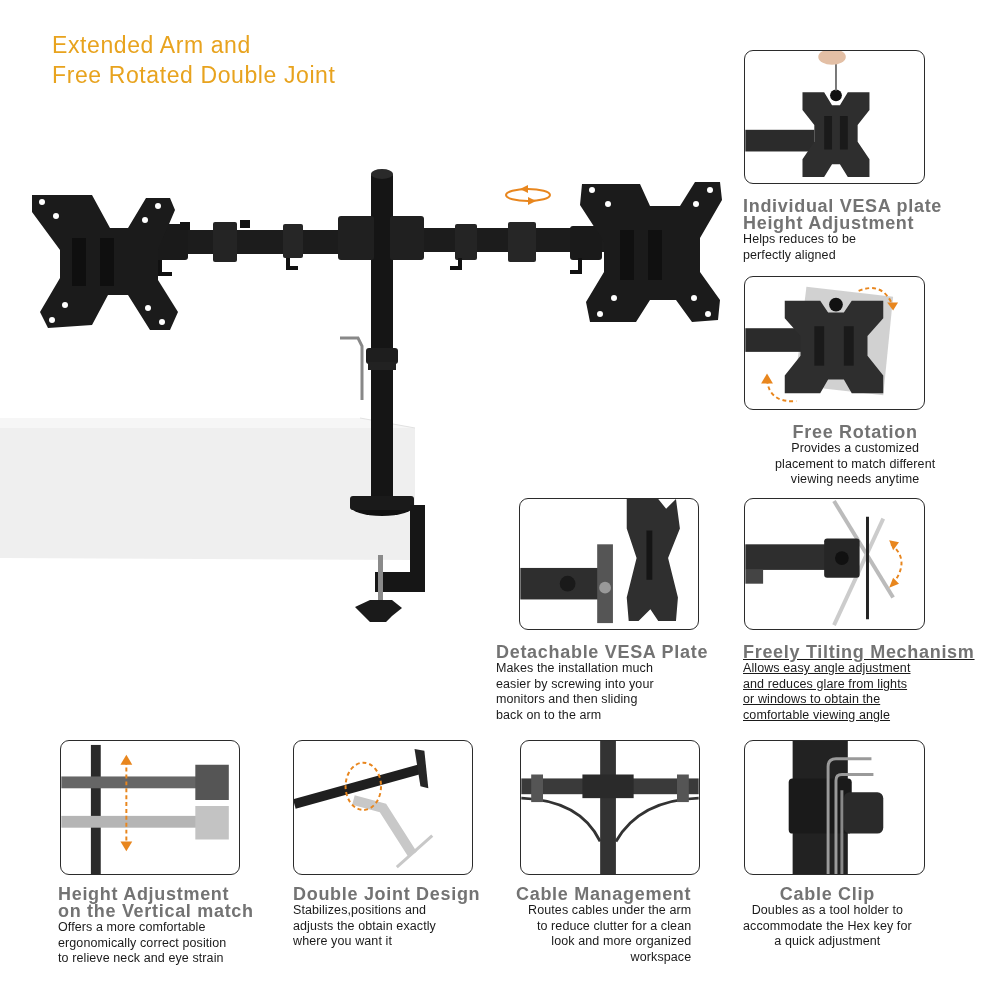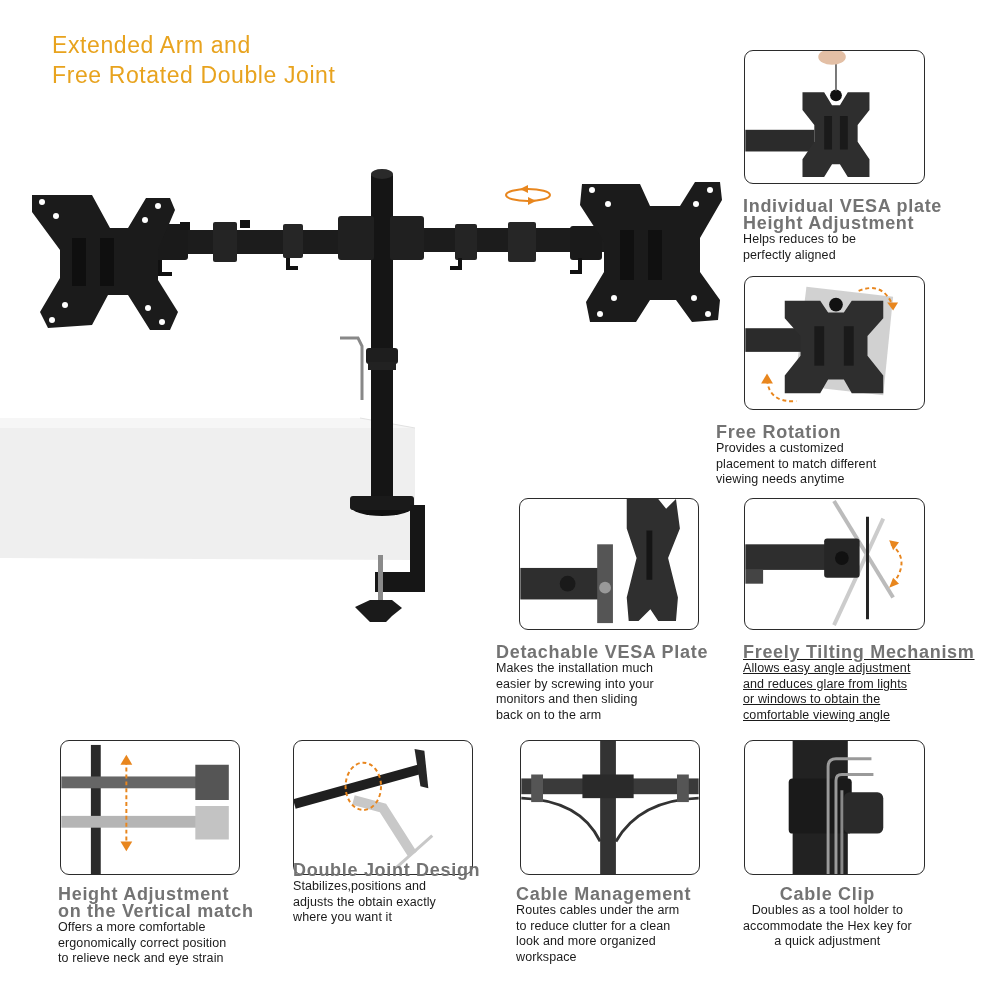--- a/index.html
+++ b/index.html
@@ -122,21 +122,21 @@
     <path d="M40 24 L76 24 L84 36 L100 36 L108 24 L140 24 L140 42 L124 60 L124 80 L140 100 L140 118 L108 118 L100 104 L84 104 L76 118 L40 118 L40 100 L56 80 L56 60 L40 42 Z" fill="#2e2e2e"></path>
     <rect x="70" y="50" width="10" height="40" fill="#1a1a1a"></rect>
     <rect x="100" y="50" width="10" height="40" fill="#1a1a1a"></rect>
     <circle cx="92" cy="28" r="7" fill="#111"></circle>
     <path d="M115 14 Q140 4 150 30" stroke="#e8861e" stroke-width="2" stroke-dasharray="4 3" fill="none"></path>
     <path d="M22 104 Q24 128 52 126" stroke="#e8861e" stroke-width="2" stroke-dasharray="4 3" fill="none"></path>
     <polygon points="150,34 144,26 155,26" fill="#e8861e"></polygon>
     <polygon points="22,98 16,108 28,108" fill="#e8861e"></polygon>
   </svg>
 </div>
-<div class="caption" style="left:716px; top:424px;">
+<div class="caption" style="left:775px; top:424px;text-align:center;">
   <div class="title">Free Rotation</div>
   <div class="desc">Provides a customized</div>
   <div class="desc">placement to match different</div>
   <div class="desc">viewing needs anytime</div>
 </div>
 
 <div class="panel" style="left:519px; top:498px; width:180px; height:132px;">
   <svg viewBox="0 0 180 132">
     <rect x="0" y="70" width="80" height="32" fill="#2e2e2e"></rect>
     <circle cx="48" cy="86" r="8" fill="#1a1a1a"></circle>
@@ -198,39 +198,39 @@
 
 <div class="panel" style="left:293px; top:740px; width:180px; height:135px;">
   <svg viewBox="0 0 180 135">
     <path d="M60 60 L90 68 L120 115" stroke="#c8c8c8" stroke-width="10" fill="none"></path>
     <path d="M104 128 L140 96" stroke="#c8c8c8" stroke-width="3"></path>
     <path d="M0 64 L130 28" stroke="#1f1f1f" stroke-width="10"></path>
     <path d="M122 8 L132 10 L136 48 L128 46 Z" fill="#262626"></path>
     <ellipse cx="70" cy="46" rx="18" ry="24" stroke="#e8861e" stroke-width="2" stroke-dasharray="4 3" fill="none"></ellipse>
   </svg>
 </div>
-<div class="caption" style="left:293px; top:862px;">
+<div class="caption" style="left:293px; top:886px;">
   <div class="title">Double Joint Design</div>
   <div class="desc">Stabilizes,positions and</div>
   <div class="desc">adjusts the obtain exactly</div>
   <div class="desc">where you want it</div>
 </div>
 
 <div class="panel" style="left:520px; top:740px; width:180px; height:135px;">
   <svg viewBox="0 0 180 135">
     <rect x="80" y="0" width="16" height="135" fill="#333"></rect>
     <rect x="0" y="38" width="180" height="16" fill="#3a3a3a"></rect>
     <rect x="62" y="34" width="52" height="24" fill="#2a2a2a"></rect>
     <path d="M0 58 Q60 60 80 102" stroke="#333" stroke-width="3" fill="none"></path>
     <path d="M180 58 Q120 60 96 102" stroke="#333" stroke-width="3" fill="none"></path>
     <rect x="10" y="34" width="12" height="28" fill="#555"></rect>
     <rect x="158" y="34" width="12" height="28" fill="#555"></rect>
   </svg>
 </div>
-<div class="caption" style="left:516px; top:886px;">
+<div class="caption" style="left:516px; top:886px;text-align:right;">
   <div class="title">Cable Management</div>
   <div class="desc">Routes cables under the arm</div>
   <div class="desc">to reduce clutter for a clean</div>
   <div class="desc">look and more organized</div>
   <div class="desc">workspace</div>
 </div>
 
 <div class="panel" style="left:744px; top:740px; width:181px; height:135px;">
   <svg viewBox="0 0 181 135">
     <rect x="48" y="0" width="56" height="135" fill="#222"></rect>

